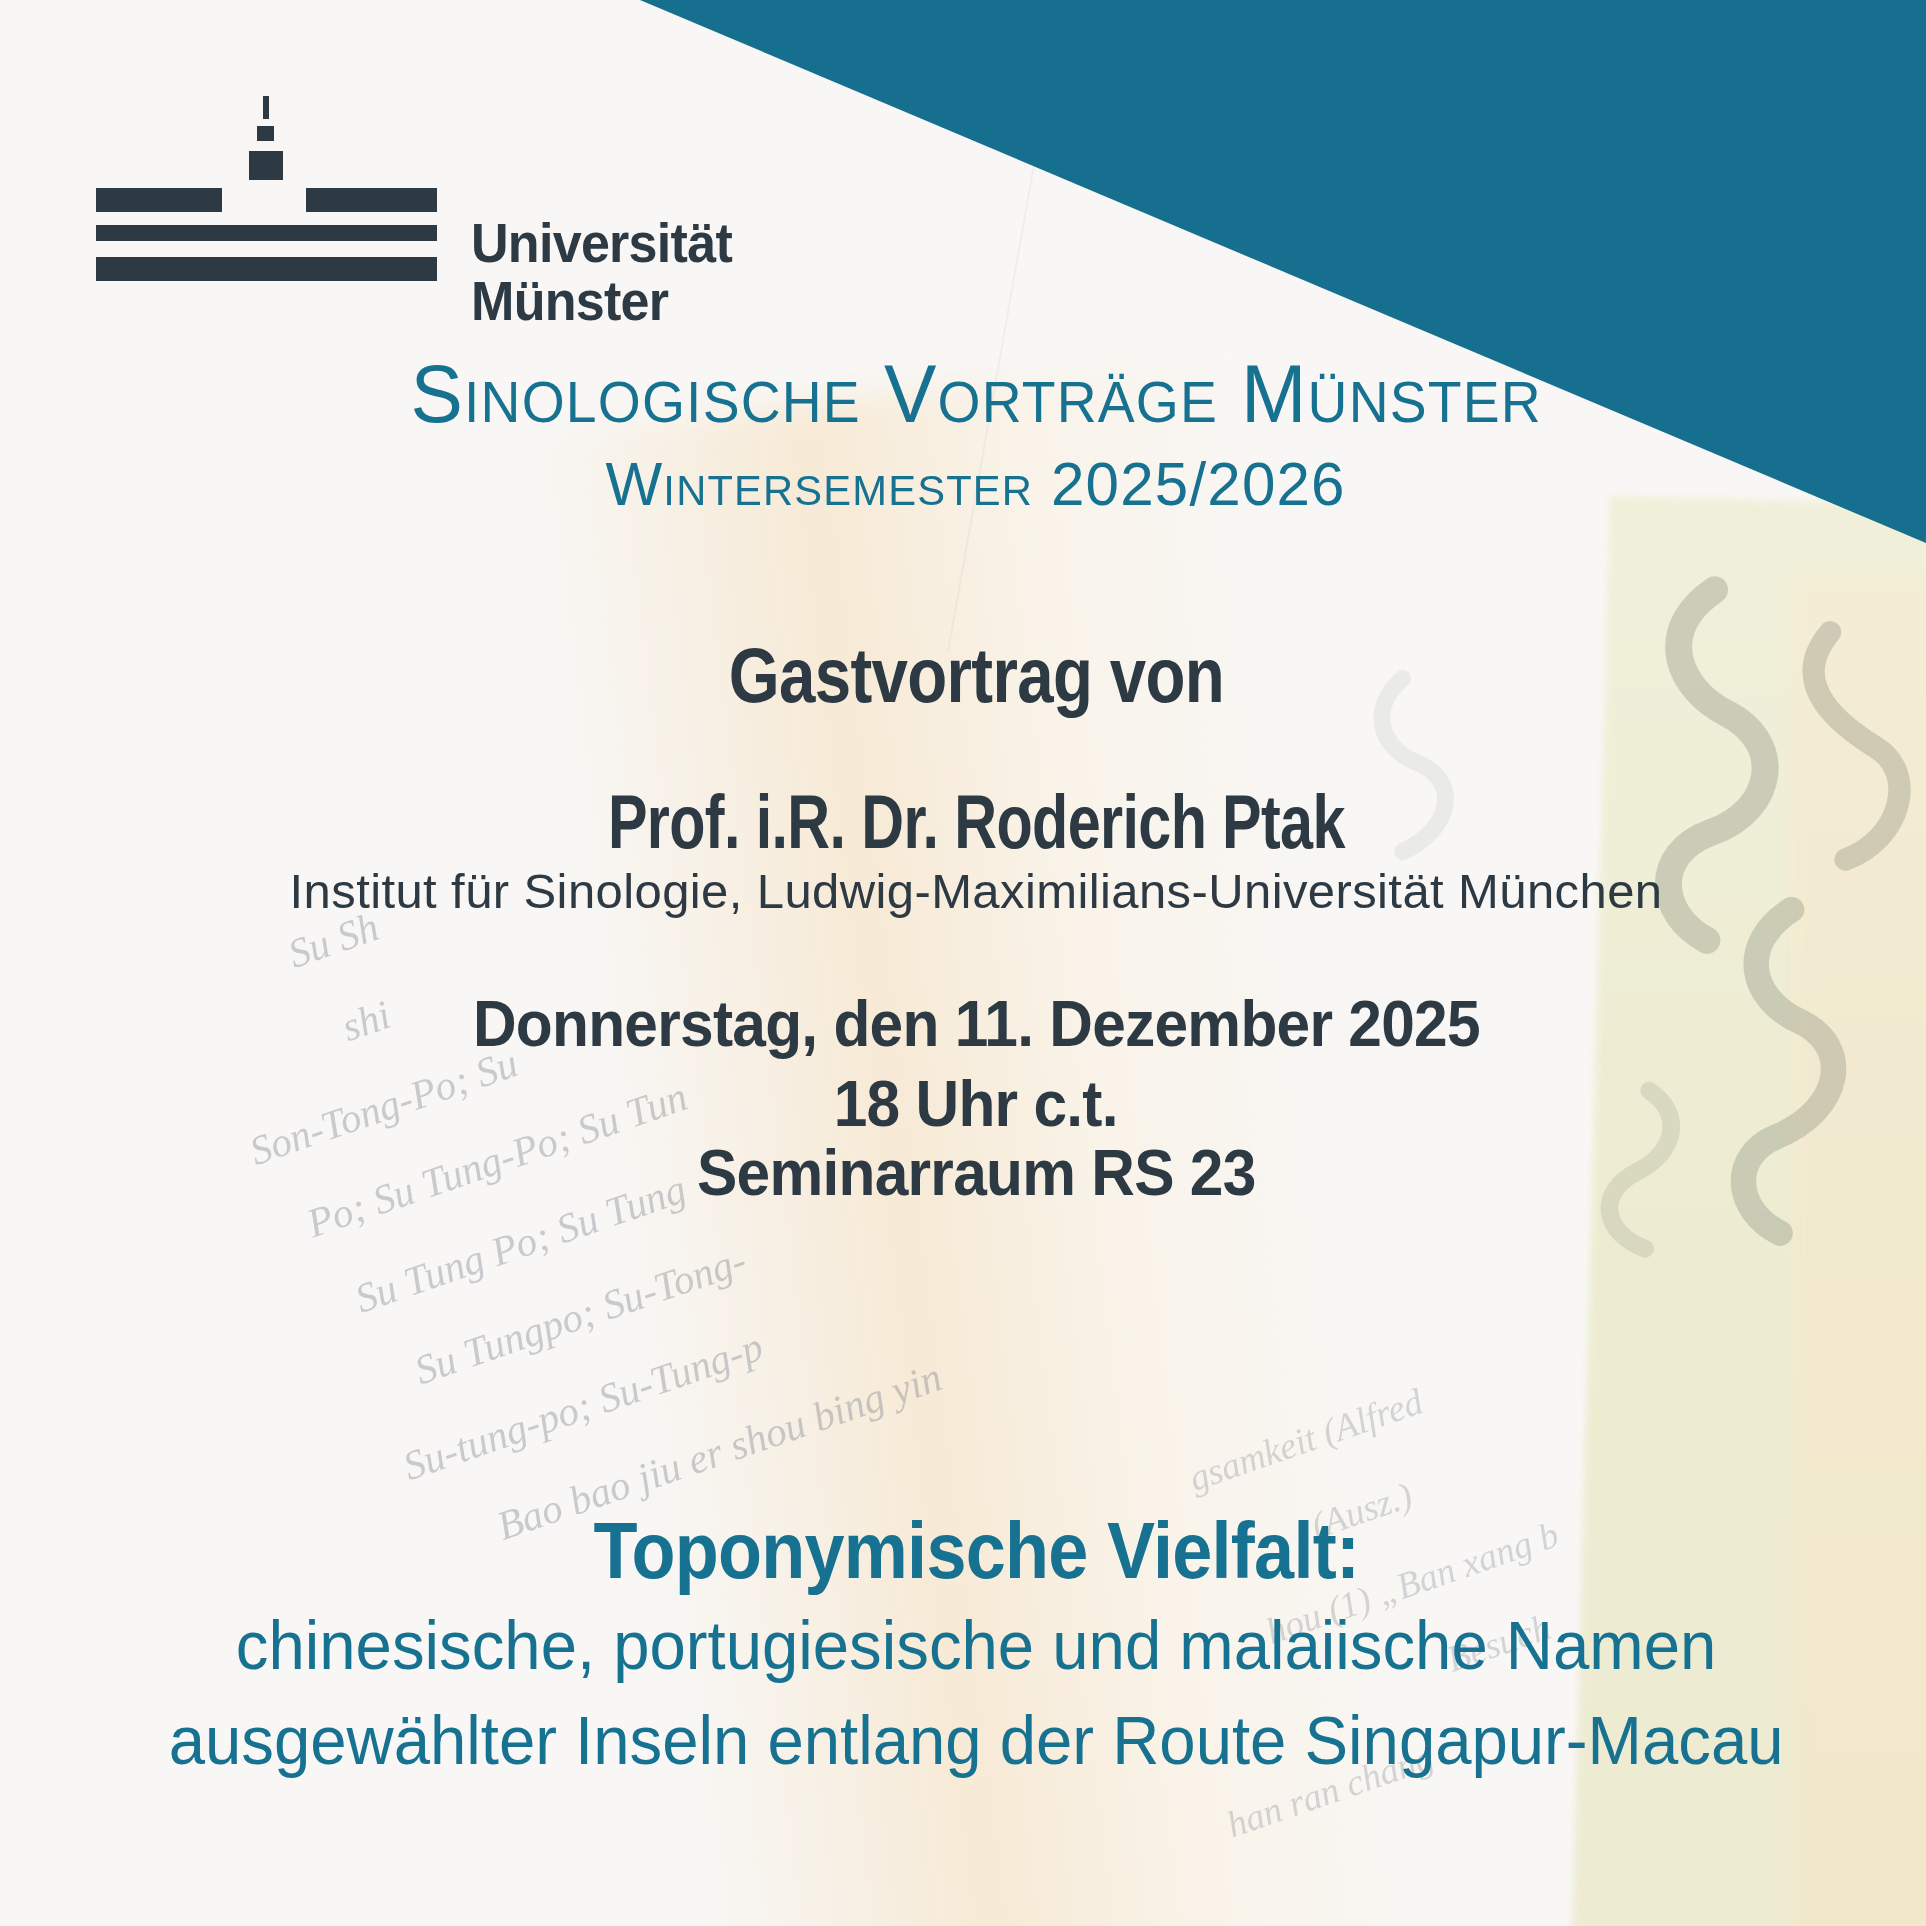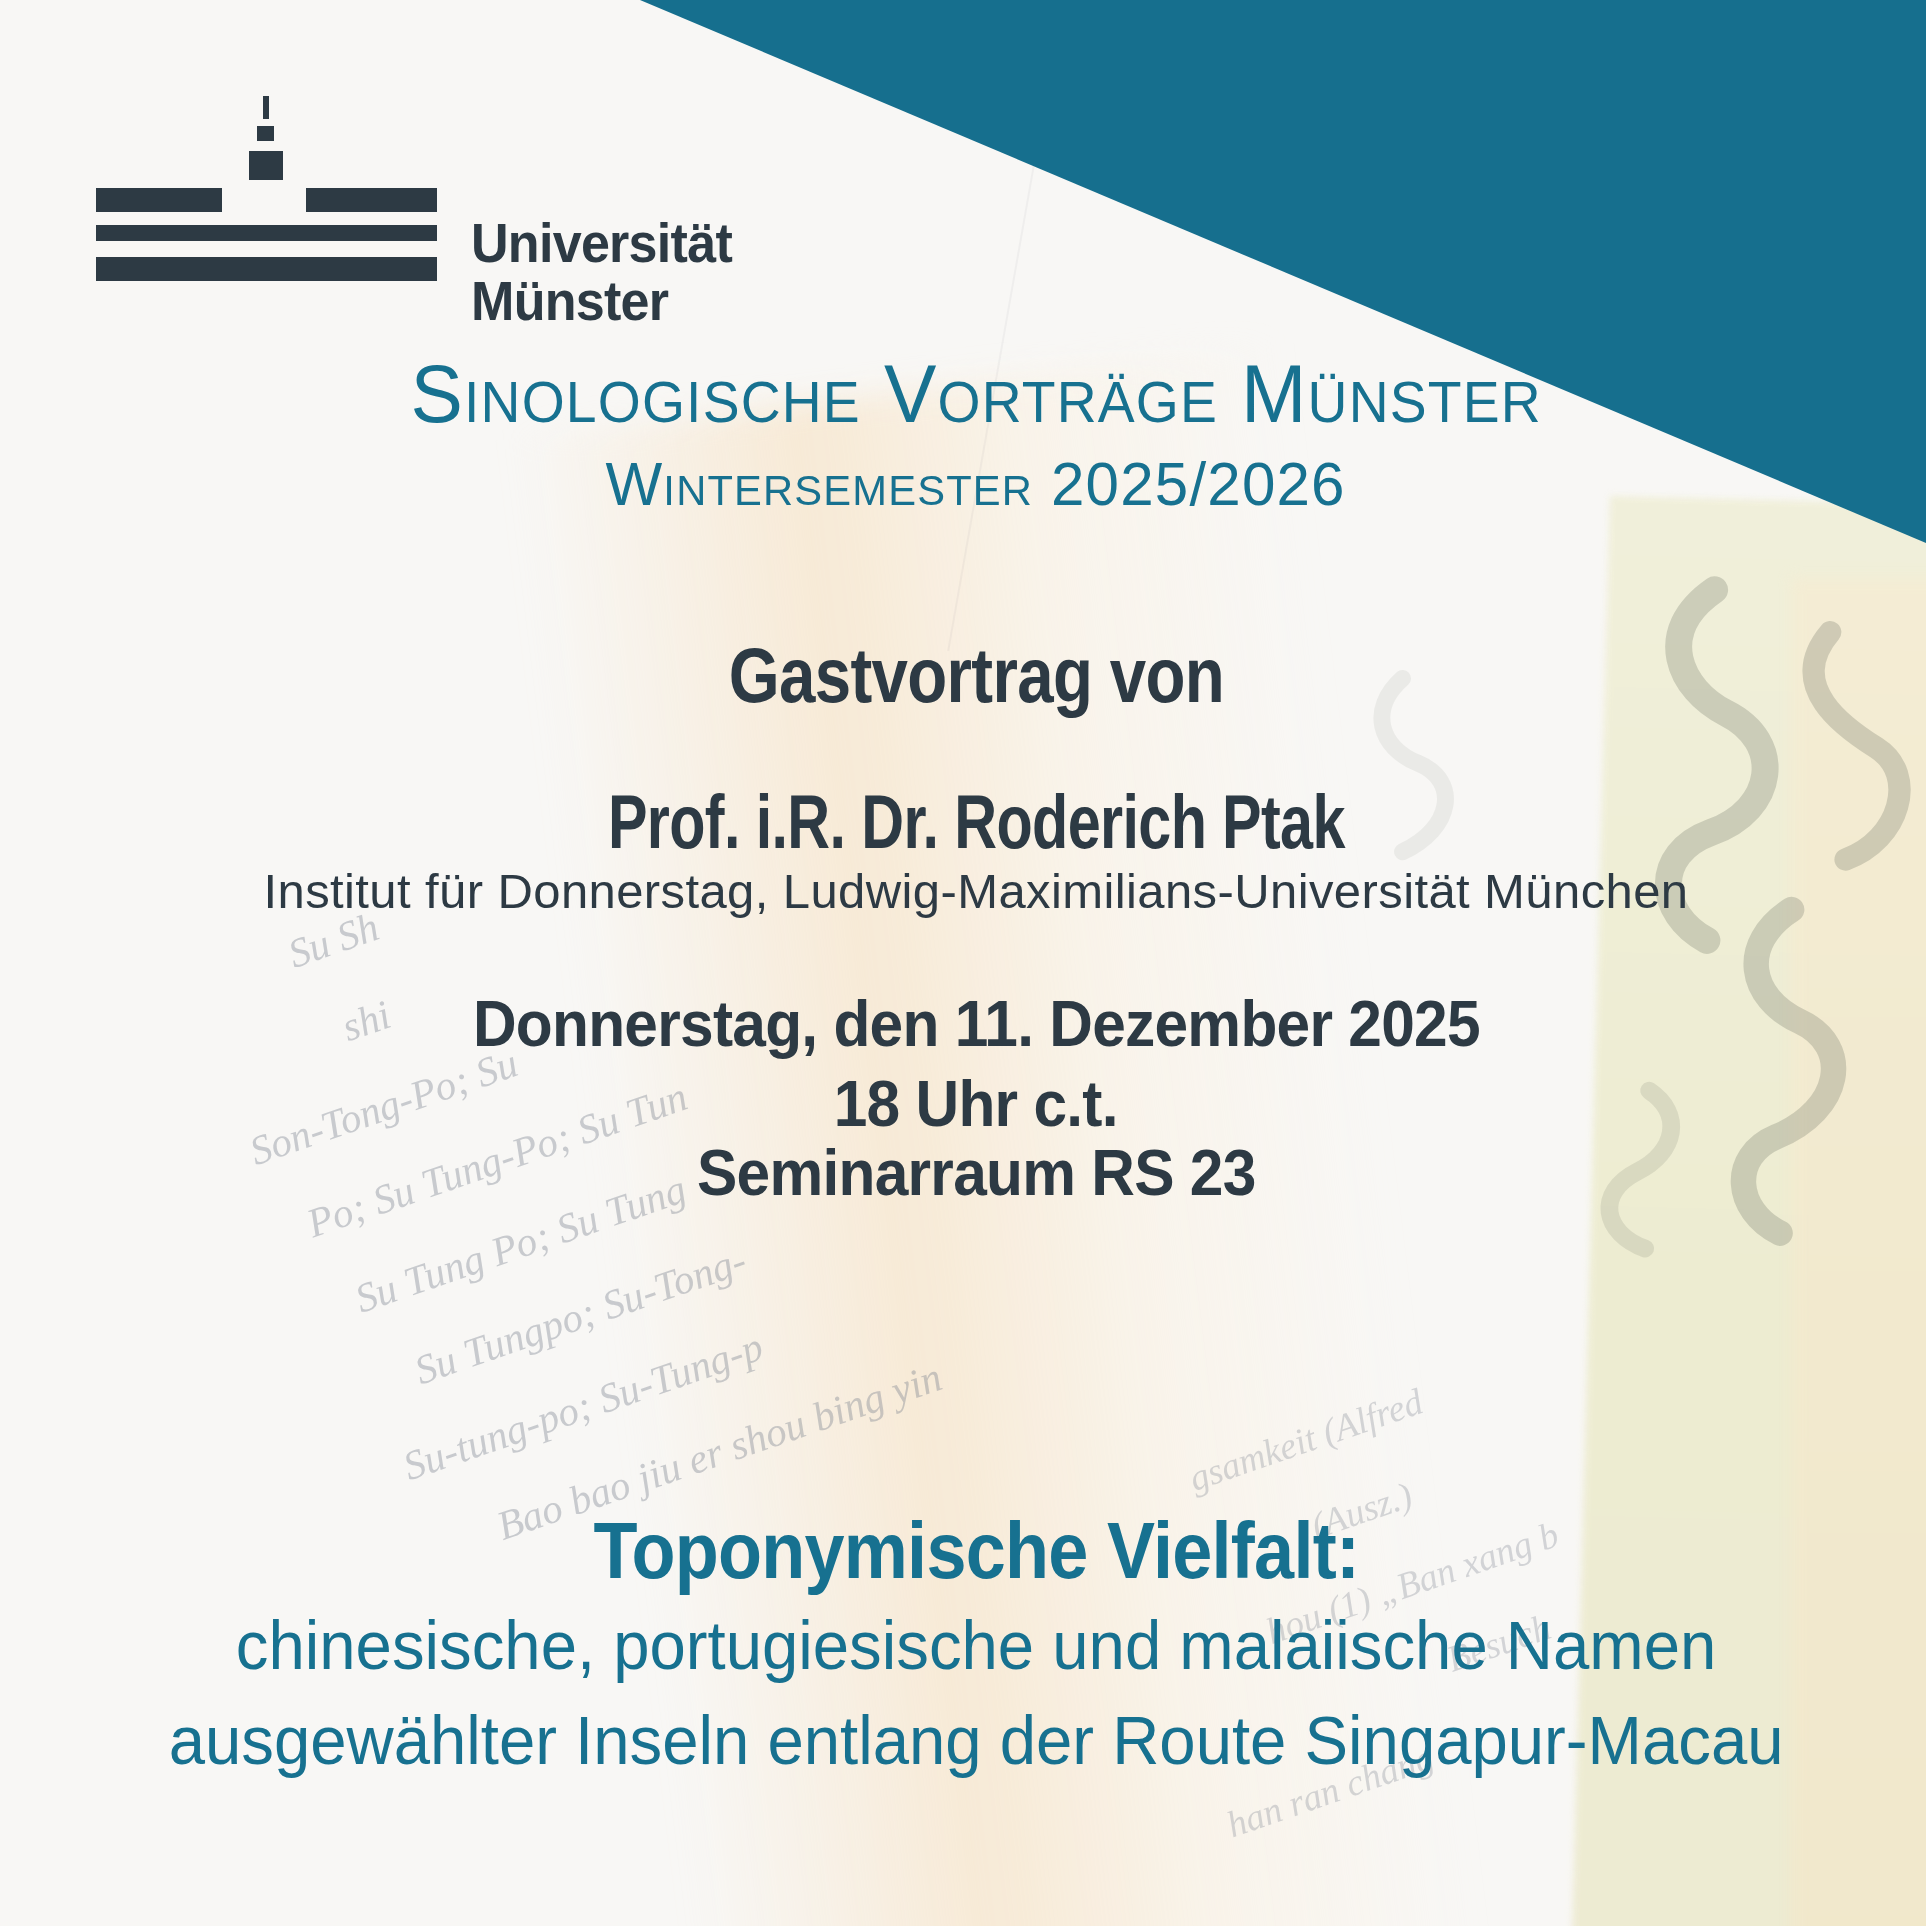--- a/index.html
+++ b/index.html
@@ -158,21 +158,21 @@
       <div>Universität</div>
       <div>Münster</div>
     </div>
   </div>
 
   <div class="row sc series"><span>Sinologische Vorträge Münster</span></div>
   <div class="row sc semester"><span>Wintersemester 2025/2026</span></div>
 
   <div class="row dk b intro"><span>Gastvortrag von</span></div>
   <div class="row dk b speaker"><span>Prof. i.R. Dr. Roderich Ptak</span></div>
-  <div class="row dk affil"><span>Institut für Donnerstag, Ludwig-Maximilians-Universität München</span></div>
+  <div class="row dk affil"><span>Institut für Sinologie, Ludwig-Maximilians-Universität München</span></div>
   <div class="row dk b date"><span>Donnerstag, den 11. Dezember 2025</span></div>
   <div class="row dk b time"><span>18 Uhr c.t.</span></div>
   <div class="row dk b room"><span>Seminarraum RS 23</span></div>
 
   <div class="row tt b talk-title"><span>Toponymische Vielfalt:</span></div>
   <div class="row tt sub1"><span>chinesische, portugiesische und malaiische Namen</span></div>
   <div class="row tt sub2"><span>ausgewählter Inseln entlang der Route Singapur-Macau</span></div>
 
   <svg class="bandsvg" viewBox="0 0 5066 7162">
     <polygon points="0,5846 5066,6390 5066,6442 0,5898" fill="#166f8e"></polygon>

